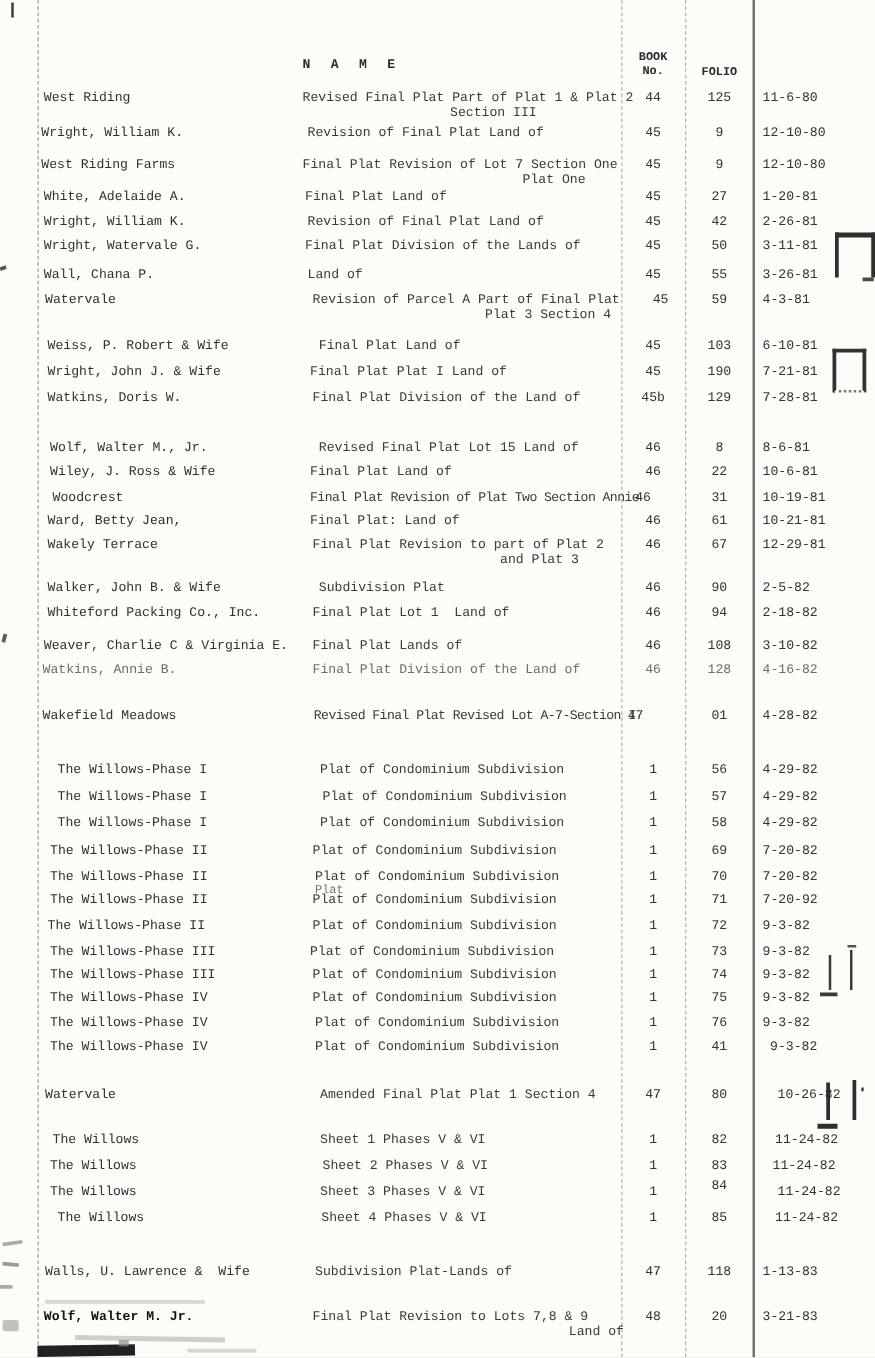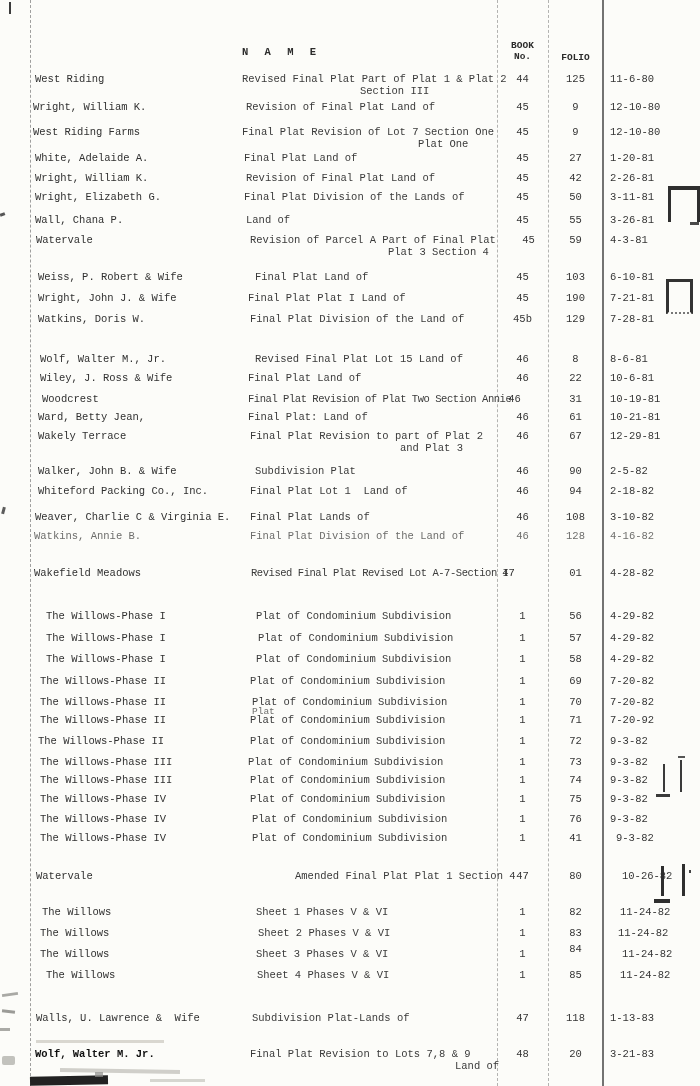--- a/index.html
+++ b/index.html
@@ -103,21 +103,21 @@
         <span class="cell date-cell" style="left: 610px;">1-20-81</span>
       </div>
       <div class="row" style="top: 172px;">
         <span class="cell name-cell" style="left: 35px;">Wright, William K.</span>
         <span class="cell desc-cell" style="left: 246px;">Revision of Final Plat Land of</span>
         <span class="cell book-cell">45</span>
         <span class="cell folio-cell">42</span>
         <span class="cell date-cell" style="left: 610px;">2-26-81</span>
       </div>
       <div class="row" style="top: 191px;">
-        <span class="cell name-cell" style="left: 35px;">Wright, Elizabeth G.</span>
+        <span class="cell name-cell" style="left: 35px;">Wright, Watervale G.</span>
         <span class="cell desc-cell" style="left: 244px;">Final Plat Division of the Lands of</span>
         <span class="cell book-cell">45</span>
         <span class="cell folio-cell">50</span>
         <span class="cell date-cell" style="left: 610px;">3-11-81</span>
       </div>
       <div class="row" style="top: 214px;">
         <span class="cell name-cell" style="left: 35px;">Wall, Chana P.</span>
         <span class="cell desc-cell" style="left: 246px;">Land of</span>
         <span class="cell book-cell">45</span>
         <span class="cell folio-cell">55</span>
@@ -303,21 +303,21 @@
       </div>
       <div class="row" style="top: 832px;">
         <span class="cell name-cell" style="left: 40px;">The Willows-Phase IV</span>
         <span class="cell desc-cell" style="left: 252px;">Plat of Condominium Subdivision</span>
         <span class="cell book-cell">1</span>
         <span class="cell folio-cell">41</span>
         <span class="cell date-cell" style="left: 616px;">9-3-82</span>
       </div>
       <div class="row" style="top: 870px;">
         <span class="cell name-cell" style="left: 36px;">Watervale</span>
-        <span class="cell desc-cell" style="left: 256px; margin-left: 39px;">Amended Final Plat Plat 1 Section 4</span>
+        <span class="cell desc-cell" style="left: 256px;">Amended Final Plat Plat 1 Section 4</span>
         <span class="cell book-cell">47</span>
         <span class="cell folio-cell">80</span>
         <span class="cell date-cell" style="left: 610px; margin-left: 12px;">10-26-82</span>
       </div>
       <div class="row" style="top: 906px;">
         <span class="cell name-cell" style="left: 42px;">The Willows</span>
         <span class="cell desc-cell" style="left: 256px;">Sheet 1 Phases V &amp; VI</span>
         <span class="cell book-cell">1</span>
         <span class="cell folio-cell">82</span>
         <span class="cell date-cell" style="left: 620px;">11-24-82</span>

